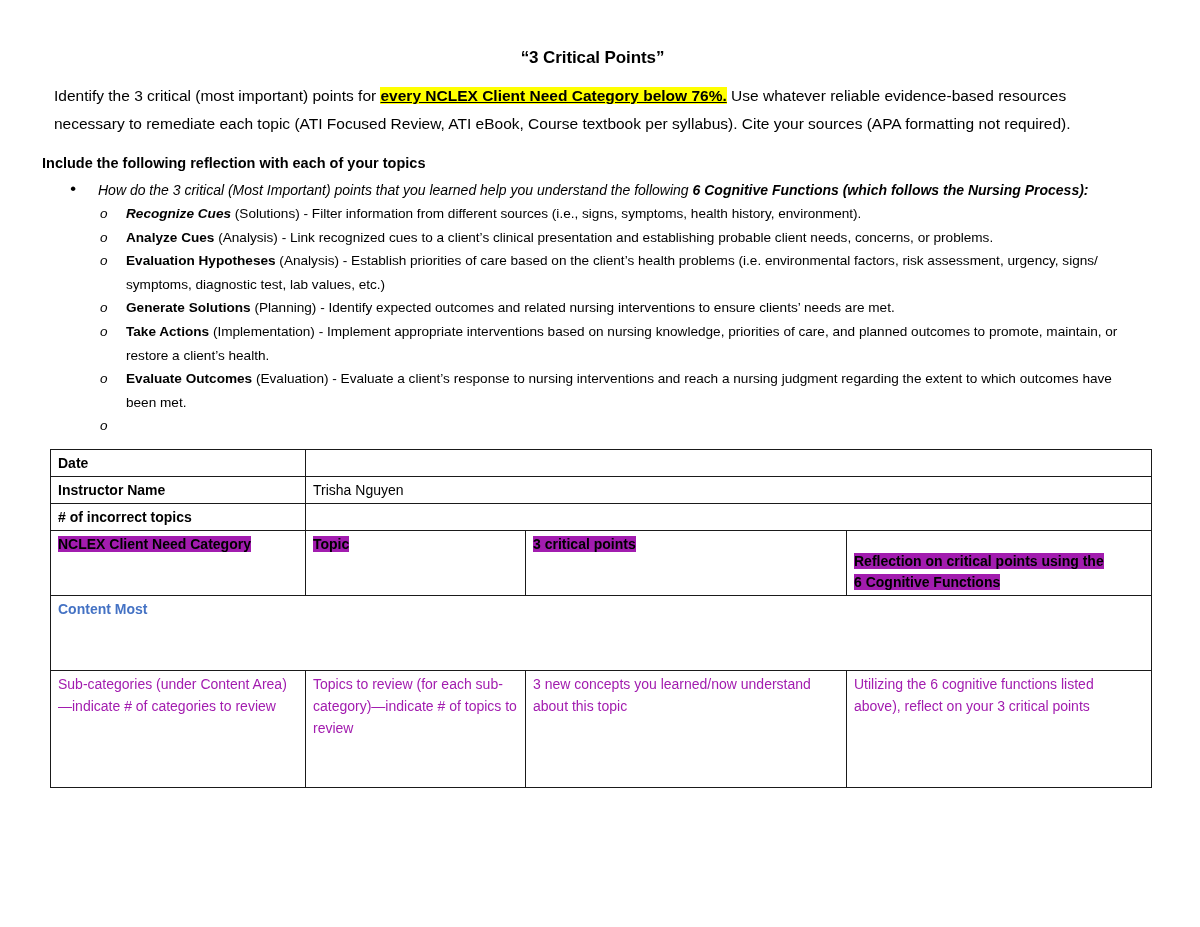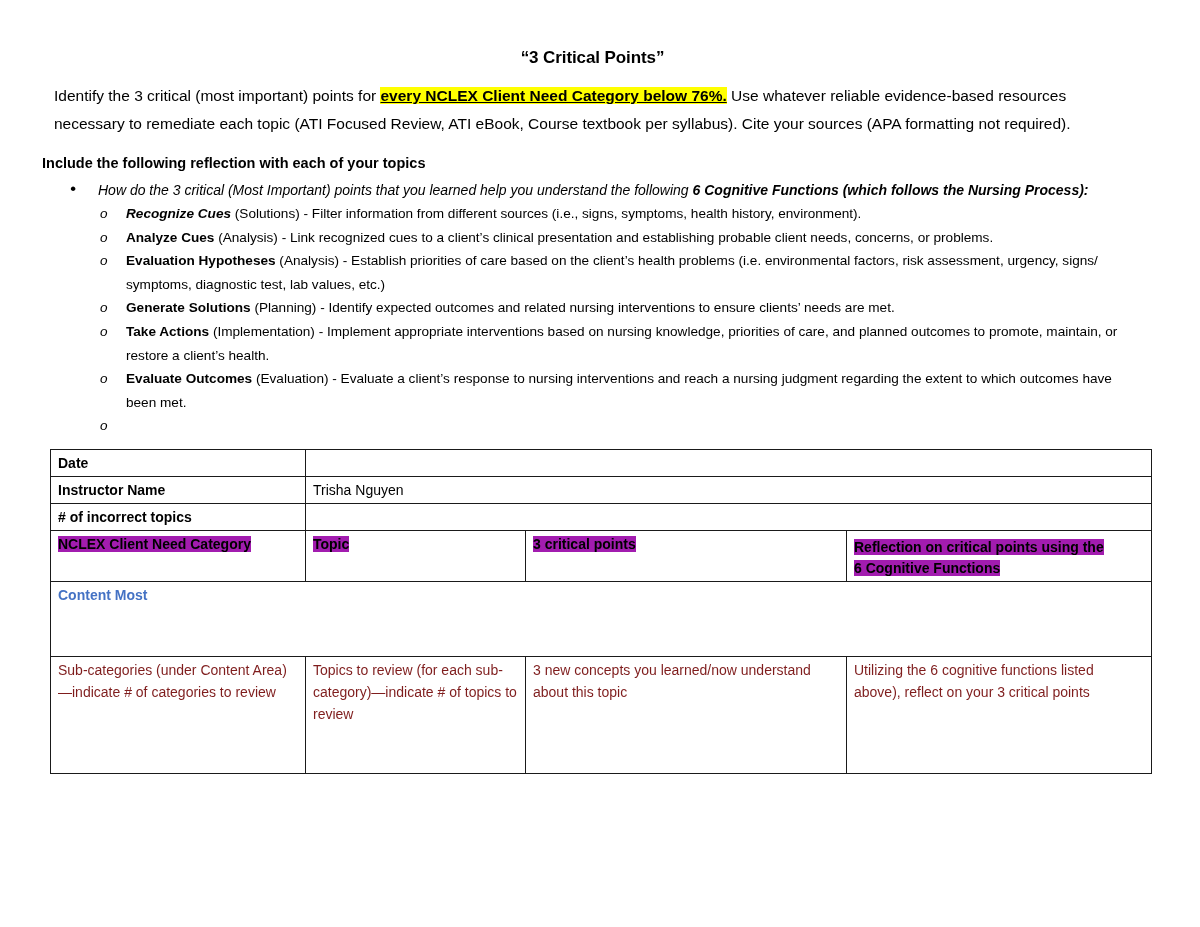--- a/index.html
+++ b/index.html
@@ -140,32 +140,32 @@
     font-weight: bold;
     font-size: 14px;
     height: 42px;
     vertical-align: middle;
   }
   td.hdr span.mark {
     background: #a21caf;
   }
   td.hdr.stacked {
     vertical-align: top;
-    padding-top: 6px;
+    padding-top: 20px;
     line-height: 21px;
   }
   td.content-area {
     height: 70px;
     vertical-align: middle;
     color: #4472c4;
     font-weight: bold;
     font-size: 17px;
   }
   td.blue {
-    color: #7f1d1d;
+    color: #a21caf;
     font-size: 16.5px;
     line-height: 25.5px;
     height: 112px;
     vertical-align: top;
     padding-top: 6px;
     font-weight: normal;
   }
   .colw1 { width: 255px; }
   .colw2 { width: 220px; }
   .colw3 { width: 321px; }

